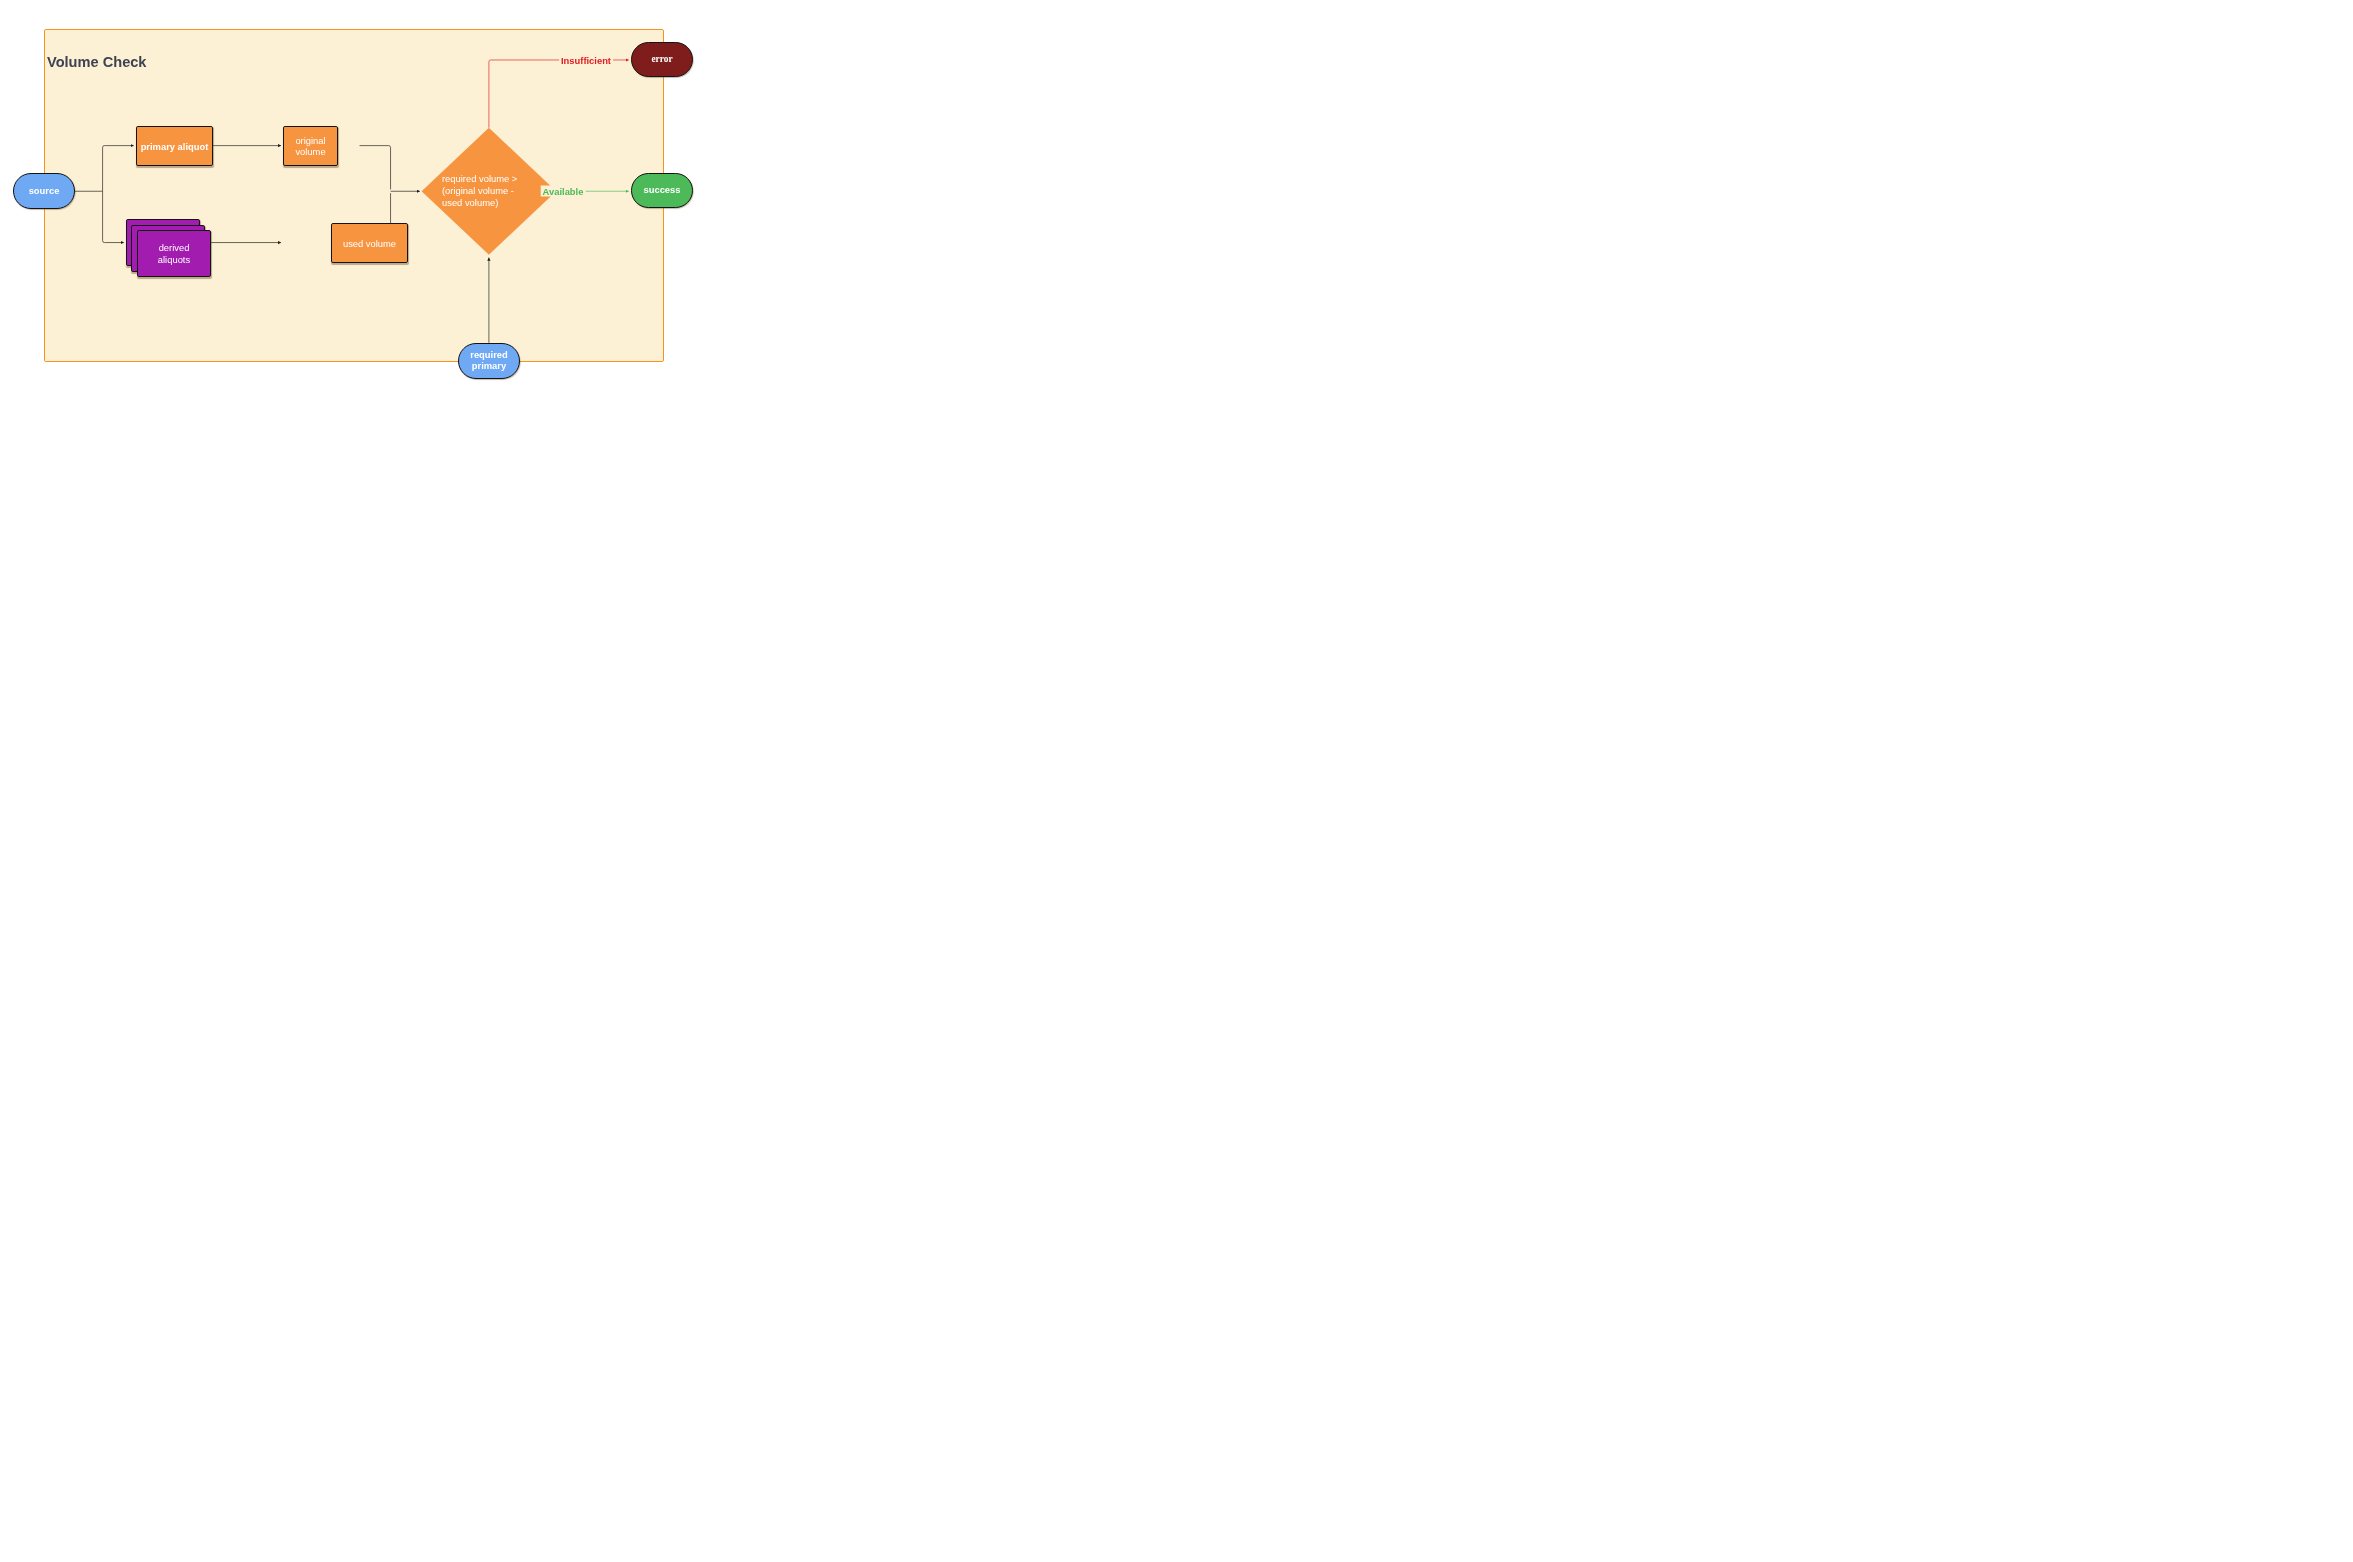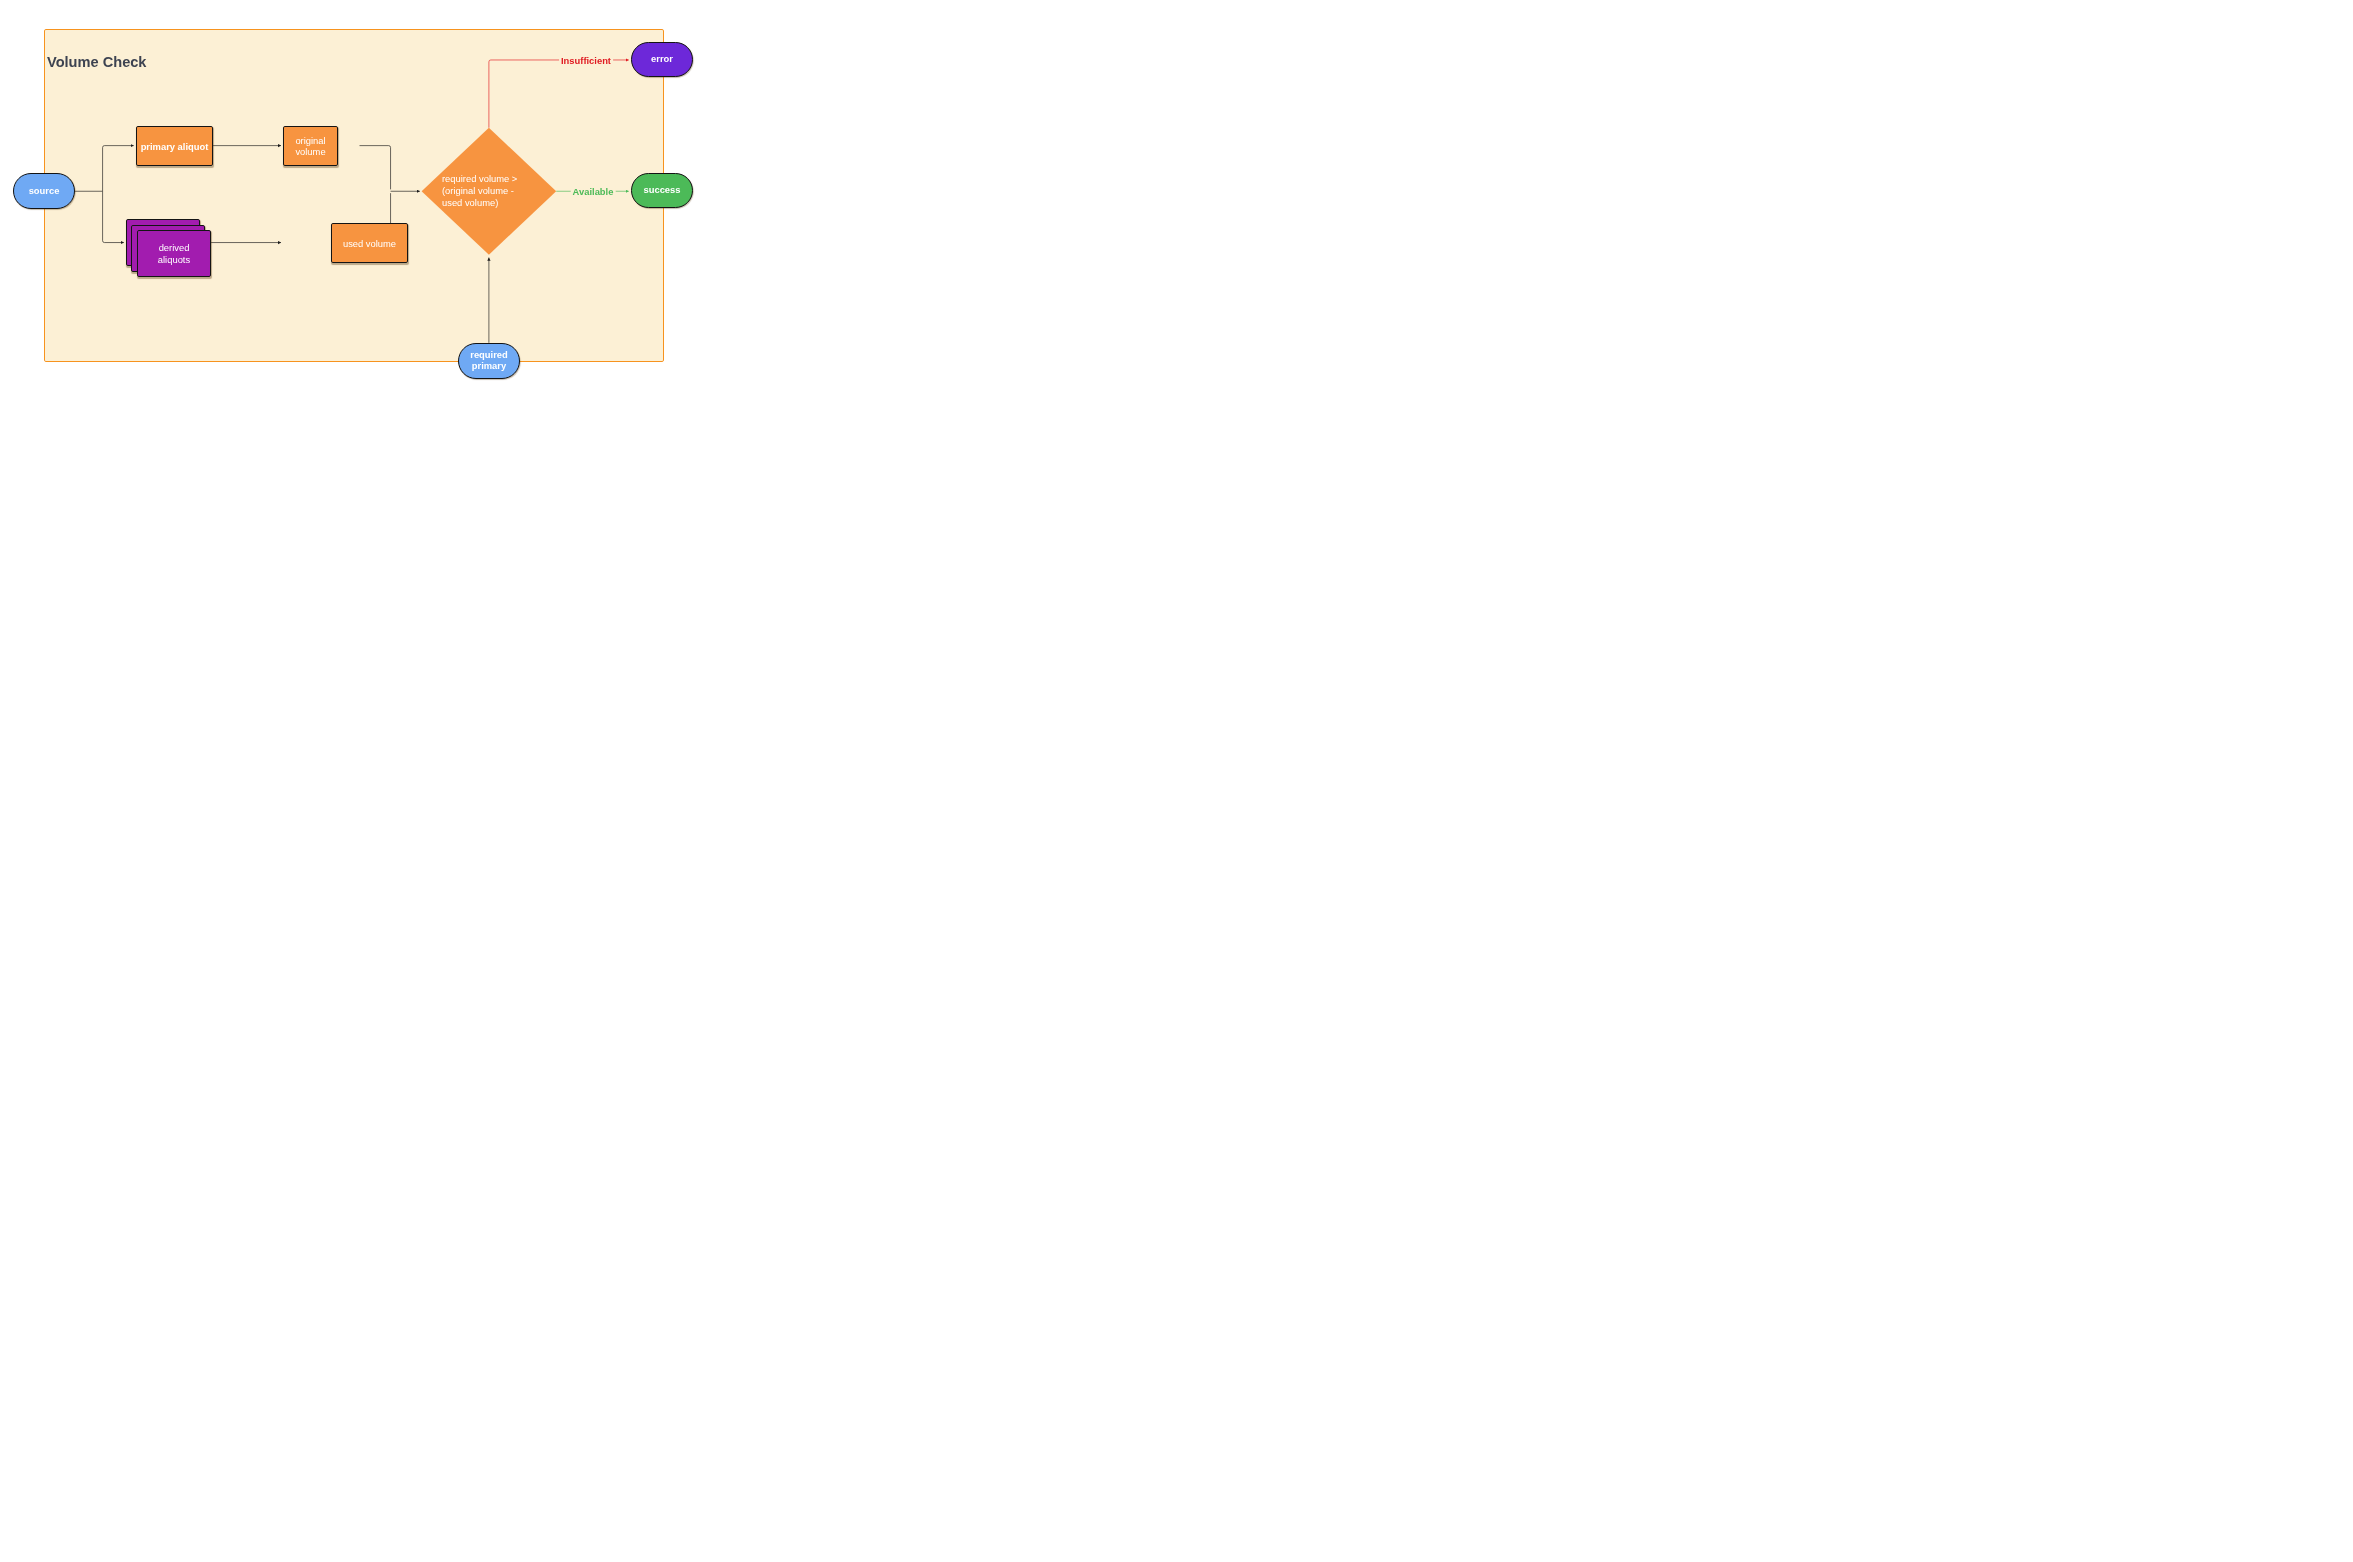--- a/index.html
+++ b/index.html
@@ -14,21 +14,21 @@
 
   svg.wires{position:absolute;left:0;top:0;width:719px;height:391px;z-index:1;}
 
   .node{position:absolute;display:flex;align-items:center;justify-content:center;
         text-align:center;color:#ffffff;z-index:2;box-sizing:border-box;}
   .pill{border:0.7px solid #141414;border-radius:18px;font-weight:bold;font-size:9.4px;
         line-height:10.8px;box-shadow:0.7px 0.9px 0.9px rgba(90,60,20,0.35);}
   .proc{background:#F79440;border:0.7px solid #141414;border-radius:1.9px;
         font-size:9.4px;font-weight:normal;box-shadow:0.7px 1.2px 0.9px rgba(90,60,20,0.4);}
   .blue{background:#6FA9F4;}
-  .red{background:#6d28d9;}
+  .red{background:#7f1d1d;font-family:Liberation Serif, serif;}
   .green{background:#4CBA58;}
 
   .n-source{left:13px;top:173px;width:62px;height:36px;}
   .n-primary{left:136px;top:126px;width:77px;height:40px;font-weight:bold;}
   .n-original{left:283px;top:126px;width:55px;height:40px;}
   .n-used{left:283px;top:223px;width:77px;height:40px;margin-left:48px;}
   .n-error{left:631px;top:42px;width:62px;height:35px;}
   .n-success{left:631px;top:173px;width:62px;height:35px;}
   .n-required{left:458px;top:343px;width:62px;height:36px;}
   .n-required .wrap{width:43px;}
@@ -42,21 +42,21 @@
             text-align:center;color:#fff;font-size:9.4px;line-height:11.3px;}
   .st-front .wrap{width:52px;}
 
   .diamond-text{position:absolute;left:442px;top:173px;width:94px;z-index:2;
                 text-align:left;color:#ffffff;font-size:9.4px;line-height:12.2px;}
   .diamond-text span{display:block;}
 
   .edge-label{position:absolute;z-index:3;background:#FCF0D5;font-weight:bold;
               font-size:9.4px;padding:0 1.9px;transform:translate(-50%,-50%);white-space:nowrap;}
   .lbl-insufficient{left:586px;top:60px;color:#E01B22;}
-  .lbl-available{left:593px;top:191px;color:#4CBA58;}
+  .lbl-available{left:563px;top:191px;color:#4CBA58;}
 </style>
 </head>
 <body>
 
 <div id="stage">
 
   <div class="container"></div>
   <div class="title">Volume Check</div>
 
   <svg class="wires" viewBox="0 0 1528 830">

